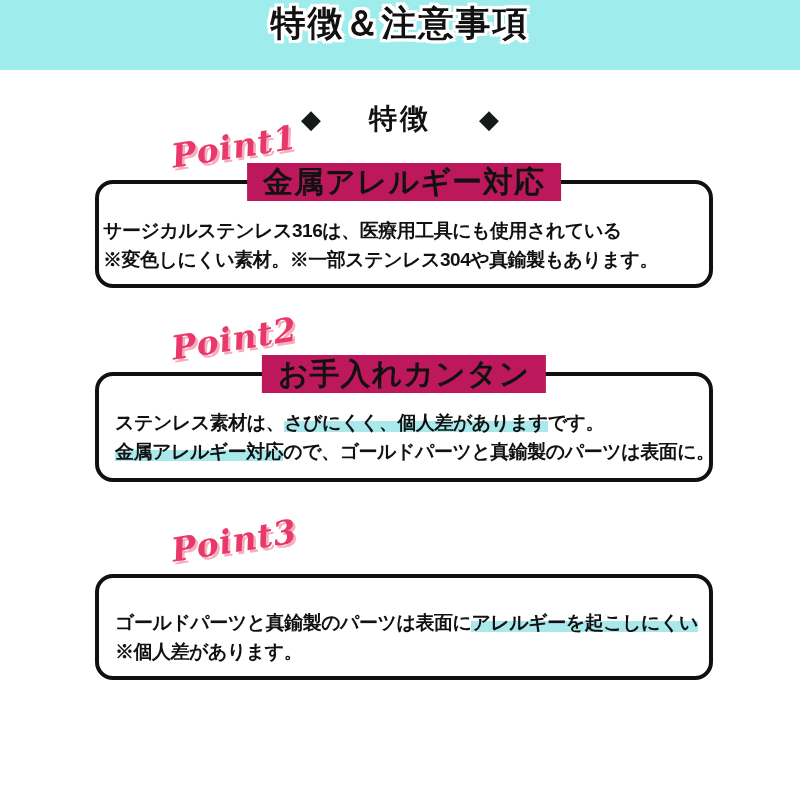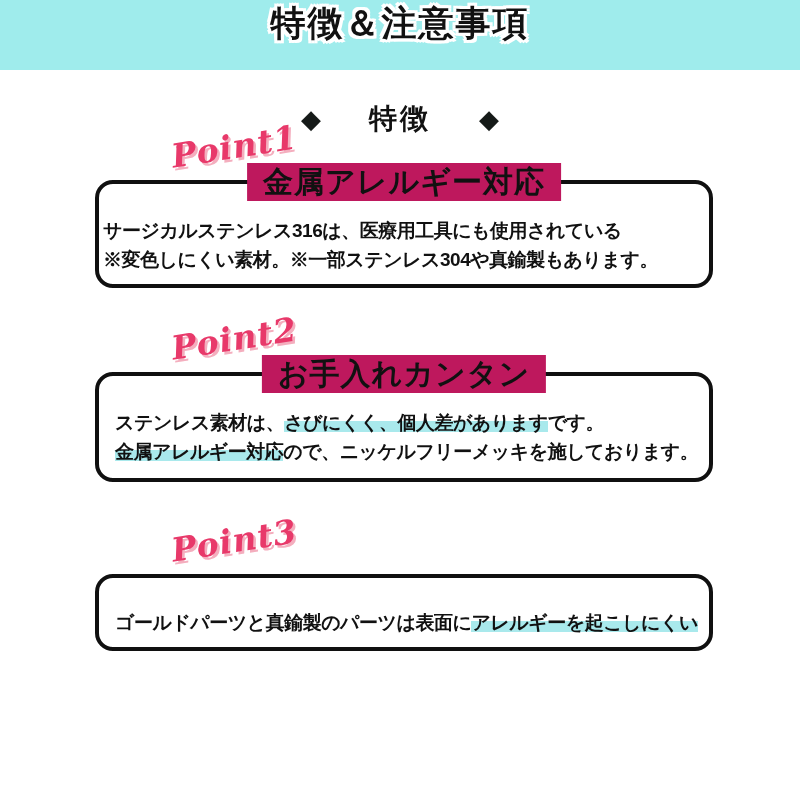--- a/index.html
+++ b/index.html
@@ -140,25 +140,26 @@
       </div>
   </div>
 </div>
 
 <div class="point-section s2">
   <div class="point-badge">Point2</div>
   <div class="point-box">
     <div class="box-title">お手入れカンタン</div>
     <div class="box-text">
         <div class="line"><span>ステンレス素材は、</span><span class="hl">さびにくく、個人差があります</span><span>です。</span></div>
-        <div class="line"><span class="hl">金属アレルギー対応</span><span>ので、ニッケルフリーメッキを施しております。</span></div>
+        <div class="line"><span class="hl">金属アレルギー対応</span><span>ので、ゴールドパーツと真鍮製のパーツは表面に。</span></div>
       </div>
   </div>
 </div>
 
 <div class="point-section s3">
   <div class="point-badge">Point3</div>
   <div class="point-box">
     <div class="box-text">
         <div class="line"><span>ゴールドパーツと真鍮製のパーツは表面に</span><span class="hl">アレルギーを起こしにくい</span></div>
+        <div class="line"><span>※個人差があります。</span></div>
       </div>
   </div>
 </div>
 
 </body></html>

